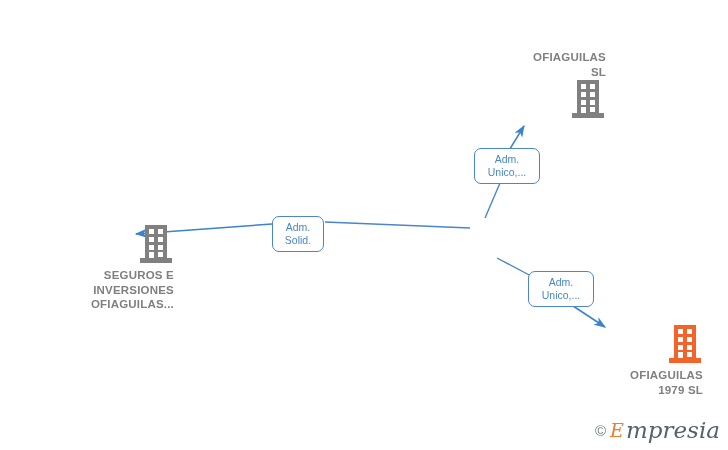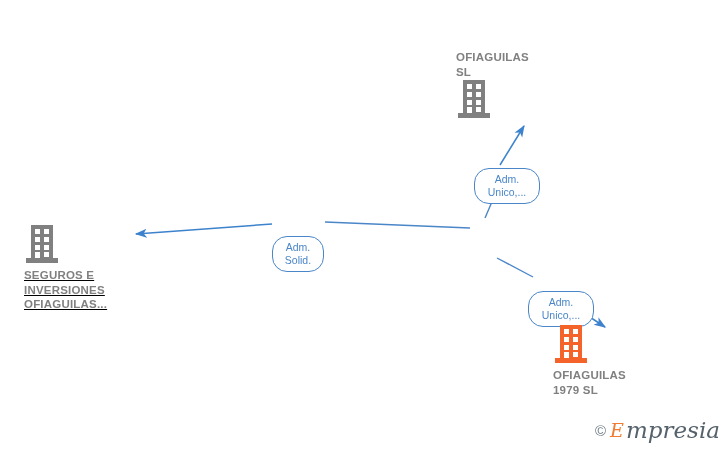--- a/index.html
+++ b/index.html
@@ -22,21 +22,21 @@
     position: absolute;
     left: 0;
     top: 0;
     width: 728px;
     height: 450px;
   }
 
   
   .node {
     position: absolute;
-    text-align: left;
+    text-align: right;
     width: 150px;
   }
   .node .icon-wrap {
     display: block;
     line-height: 0;
   }
   .node .node-label {
     display: block;
     margin-top: 4px;
     font-size: 11.5px;
@@ -50,41 +50,40 @@
   }
   .node.person .node-label {
     font-weight: normal;
     color: #7a7a7a;
     font-size: 12px;
     line-height: 15px;
   }
 
   
   #node-ofiaguilas-sl      { left: 456px; top: 46px; }
-  #node-seguros            { left: 24px;  top: 224px; text-decoration: underline; }
+  #node-seguros            { left: 24px;  top: 224px; }
   #node-person             { left: 410px; top: 212px; }
   #node-ofiaguilas-1979    { left: 553px; top: 324px; }
 
   .node.company .node-label { max-width: 150px; }
 
   
   .edge-label {
     position: absolute;
     box-sizing: border-box;
     background: #ffffff;
     border: 1.3px solid #4a86c8;
-    border-radius: 15px;
+    border-radius: 7px;
     color: #4a86c8;
     font-size: 10.5px;
     line-height: 13px;
     text-align: center;
     padding: 4px 6px 4px 6px;
     white-space: pre-line;
     box-shadow: 0 0 0 0 rgba(0,0,0,0);
-    margin-top: 20px;
   }
   #lbl-unico-top   { left: 474px; top: 148px; width: 66px; }
   #lbl-solid       { left: 272px; top: 216px; width: 52px; }
   #lbl-unico-bot   { left: 528px; top: 271px; width: 66px; }
 
   
   #watermark {
     position: absolute;
     right: 8px;
     bottom: 8px;

